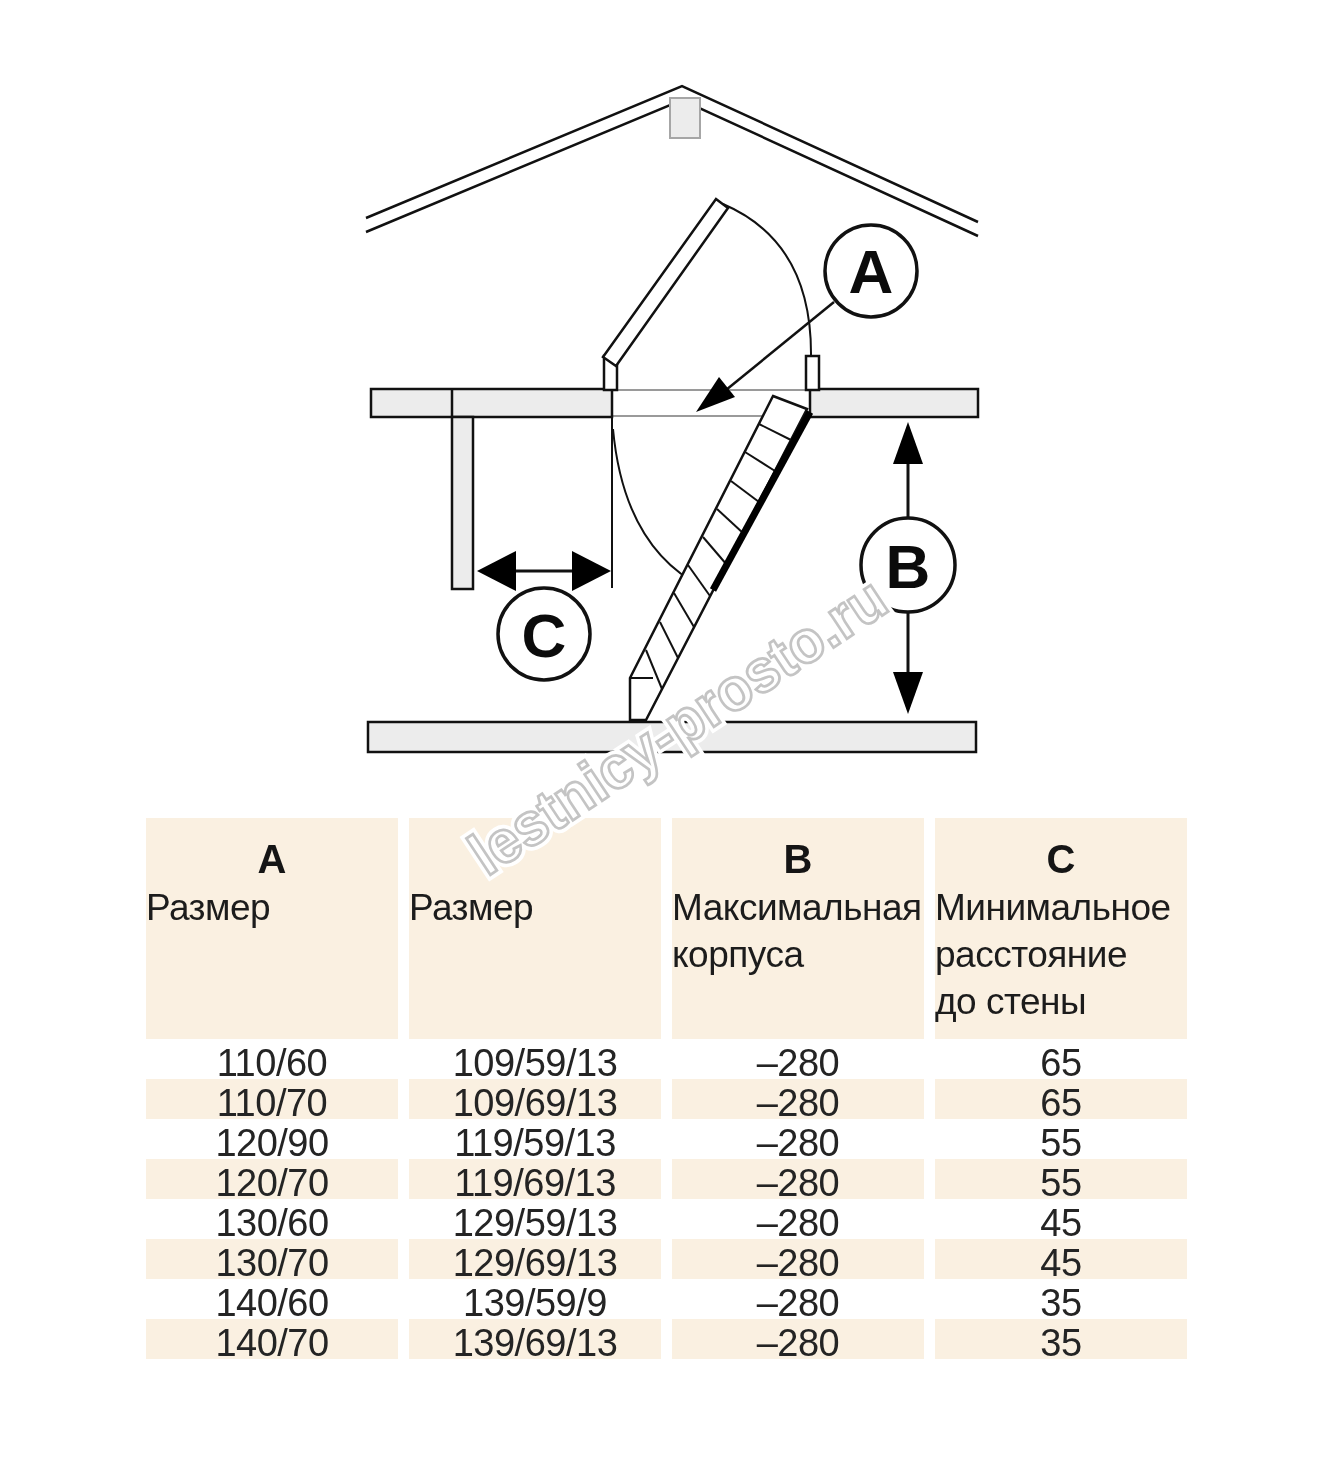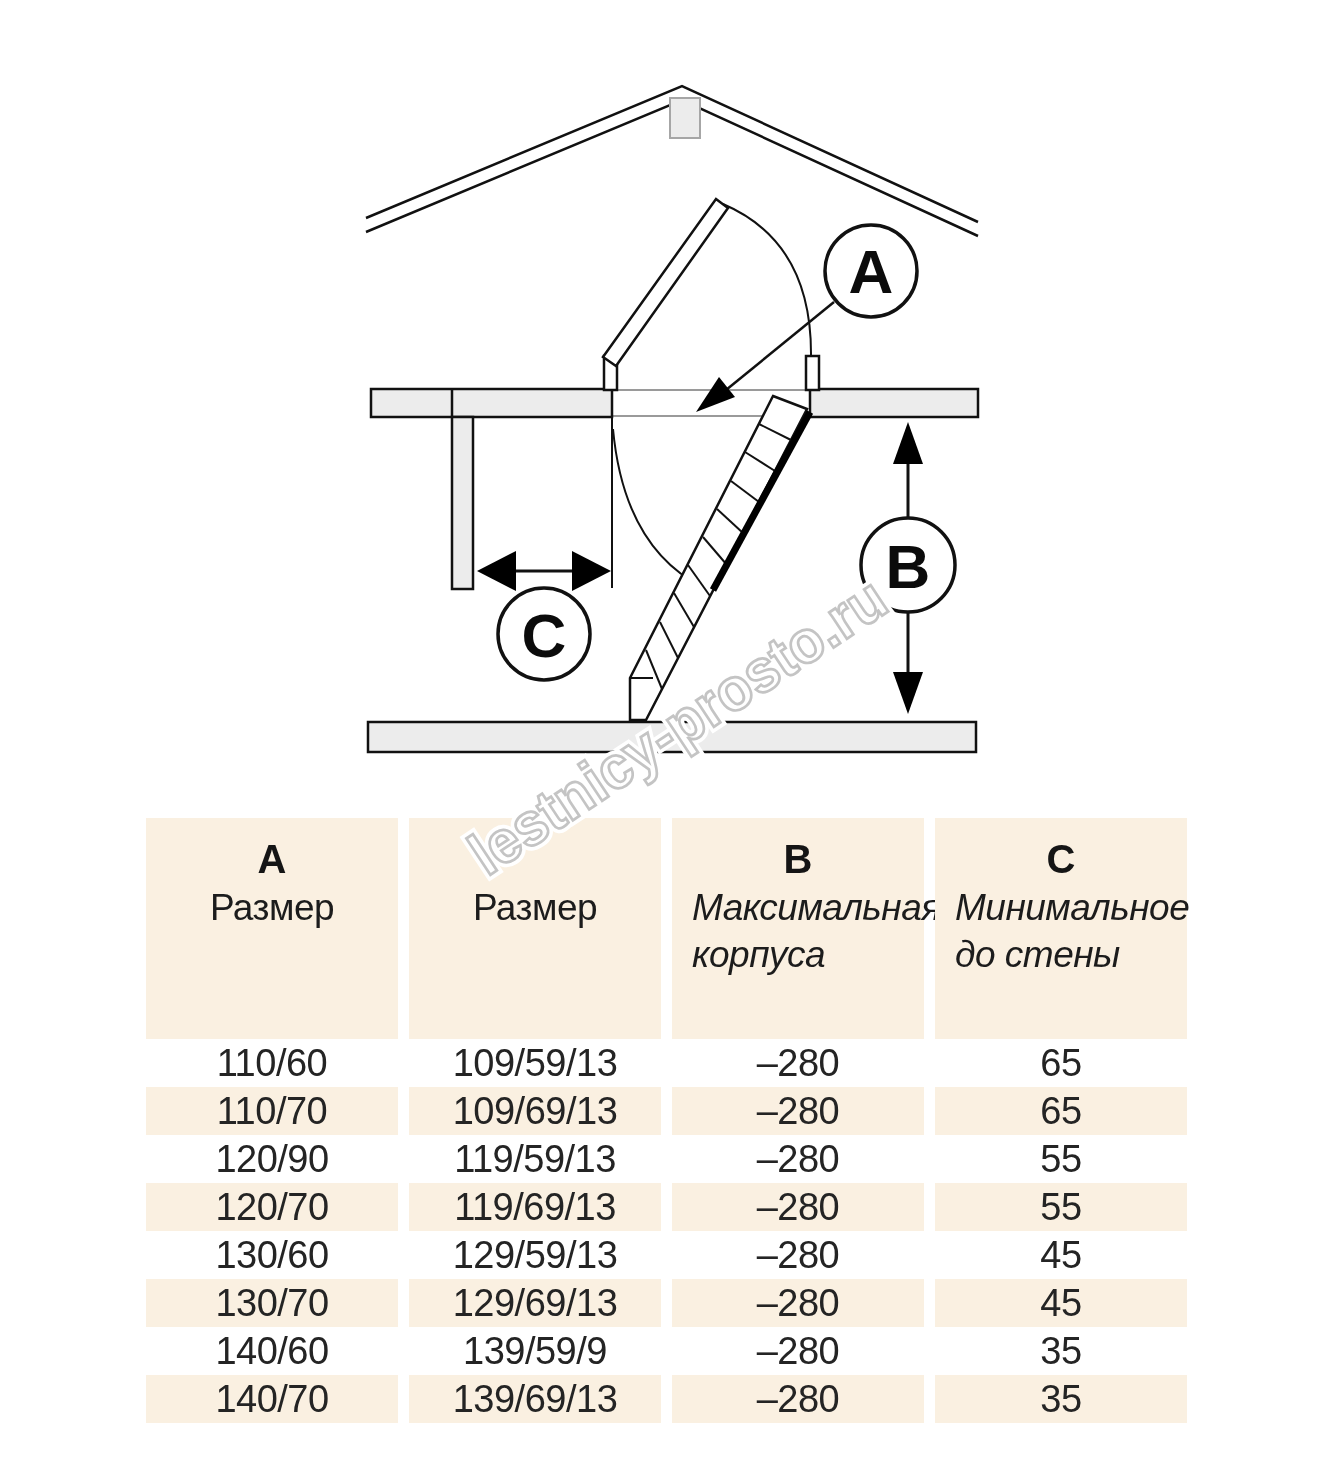--- a/index.html
+++ b/index.html
@@ -28,24 +28,24 @@
     padding-top:16px;
   }
   .hdr-letter{
     font-size:40px;font-weight:700;line-height:50px;text-align:center;
     color:#151515;height:50px;
   }
   .hdr-line{
     font-size:37px;line-height:47px;letter-spacing:-0.5px;color:#1c1c1c;
     white-space:nowrap;
   }
-  .hdr-center .hdr-line{text-align:center;}
-  .hdr-left{padding-left:20px;font-style:italic;}
+  .hdr-center .hdr-line{text-align:left;}
+  .hdr-left{padding-left:0;}
   .data-cell{
-    height:48px;line-height:48px;
+    height:40px;line-height:48px;
     font-size:38px;letter-spacing:-0.5px;color:#242424;
     text-align:center;
     white-space:nowrap;
   }
   .row-odd .data-cell{background:var(--stripe,#FAF0E1);text-align:center;}
   .trow{display:contents;}
 </style>
 </head>
 <body>
 
@@ -136,20 +136,21 @@
       <div class="hdr-line">Размер</div>
     </div>
     <div class="hdr-cell">
       <div class="hdr-letter">B</div>
       <div class="hdr-line hdr-left">Максимальная</div>
       <div class="hdr-line hdr-left">корпуса</div>
     </div>
     <div class="hdr-cell">
       <div class="hdr-letter">C</div>
       <div class="hdr-line hdr-left">Минимальное</div>
+      <div class="hdr-line hdr-left">расстояние</div>
       <div class="hdr-line hdr-left">до стены</div>
     </div>
 
     <div class="trow">
       <div class="data-cell">110/60</div>
       <div class="data-cell">109/59/13</div>
       <div class="data-cell">–280</div>
       <div class="data-cell">65</div>
     </div>
     <div class="trow row-odd">

